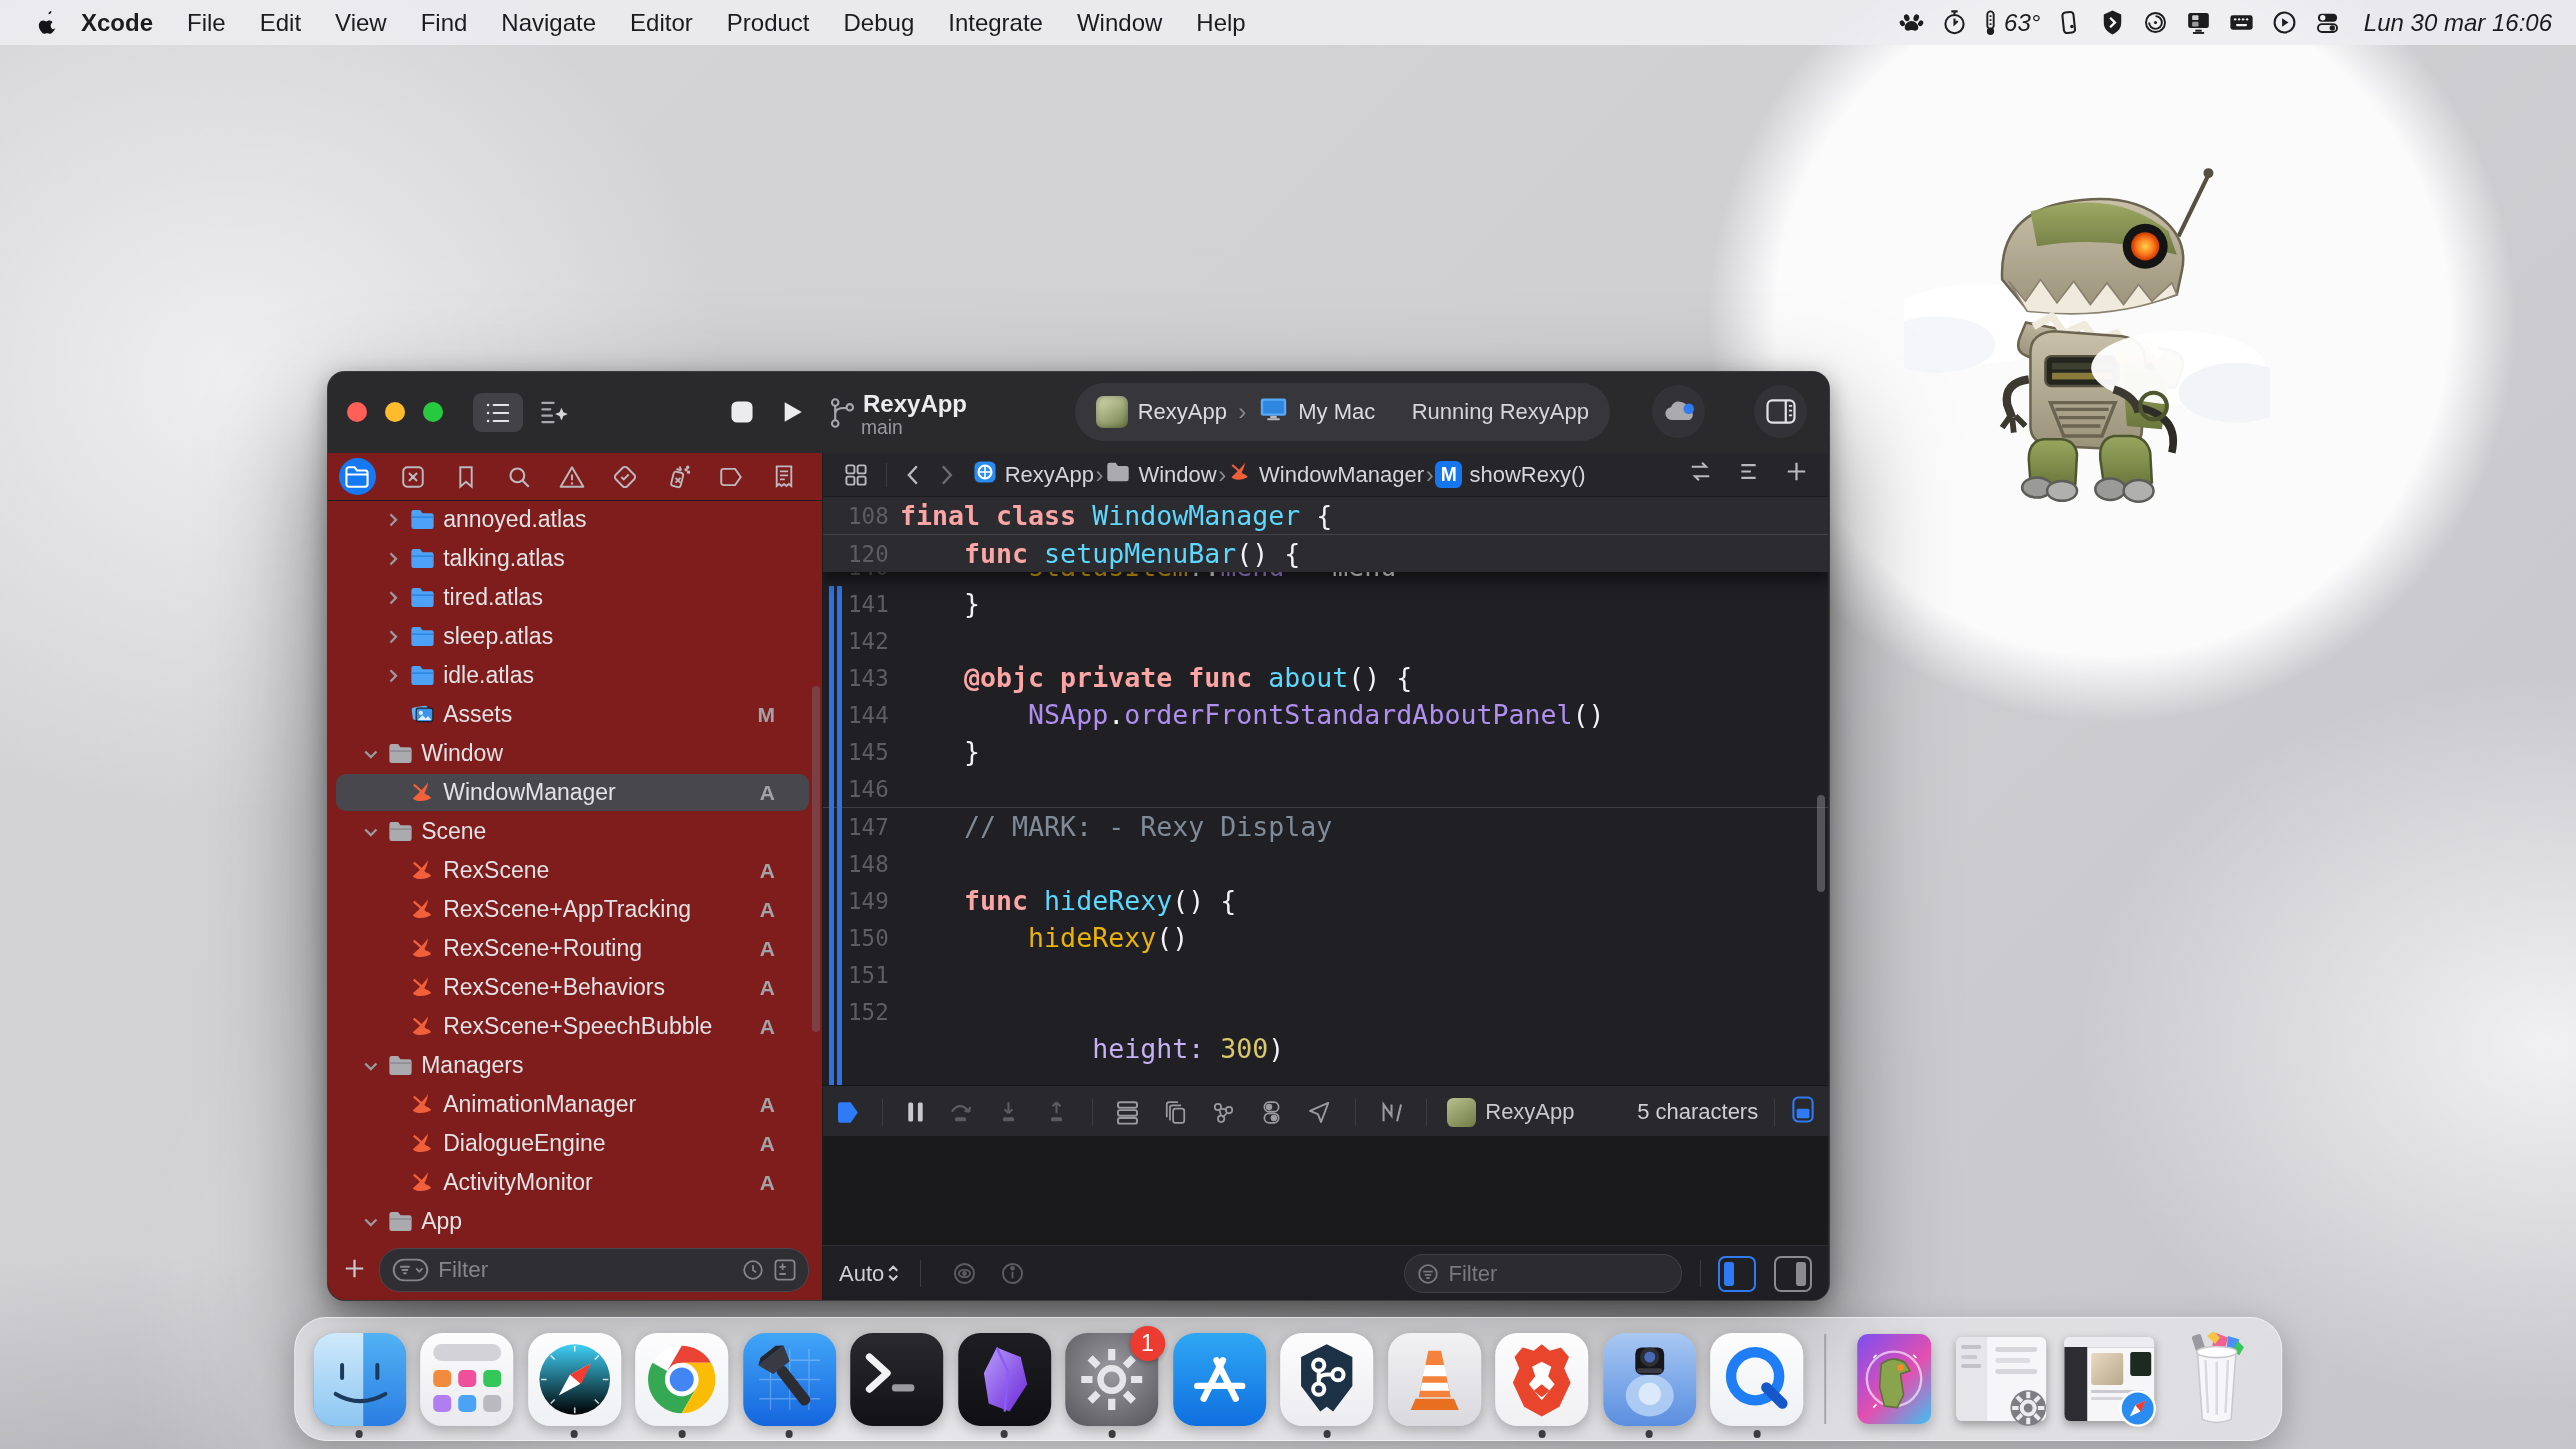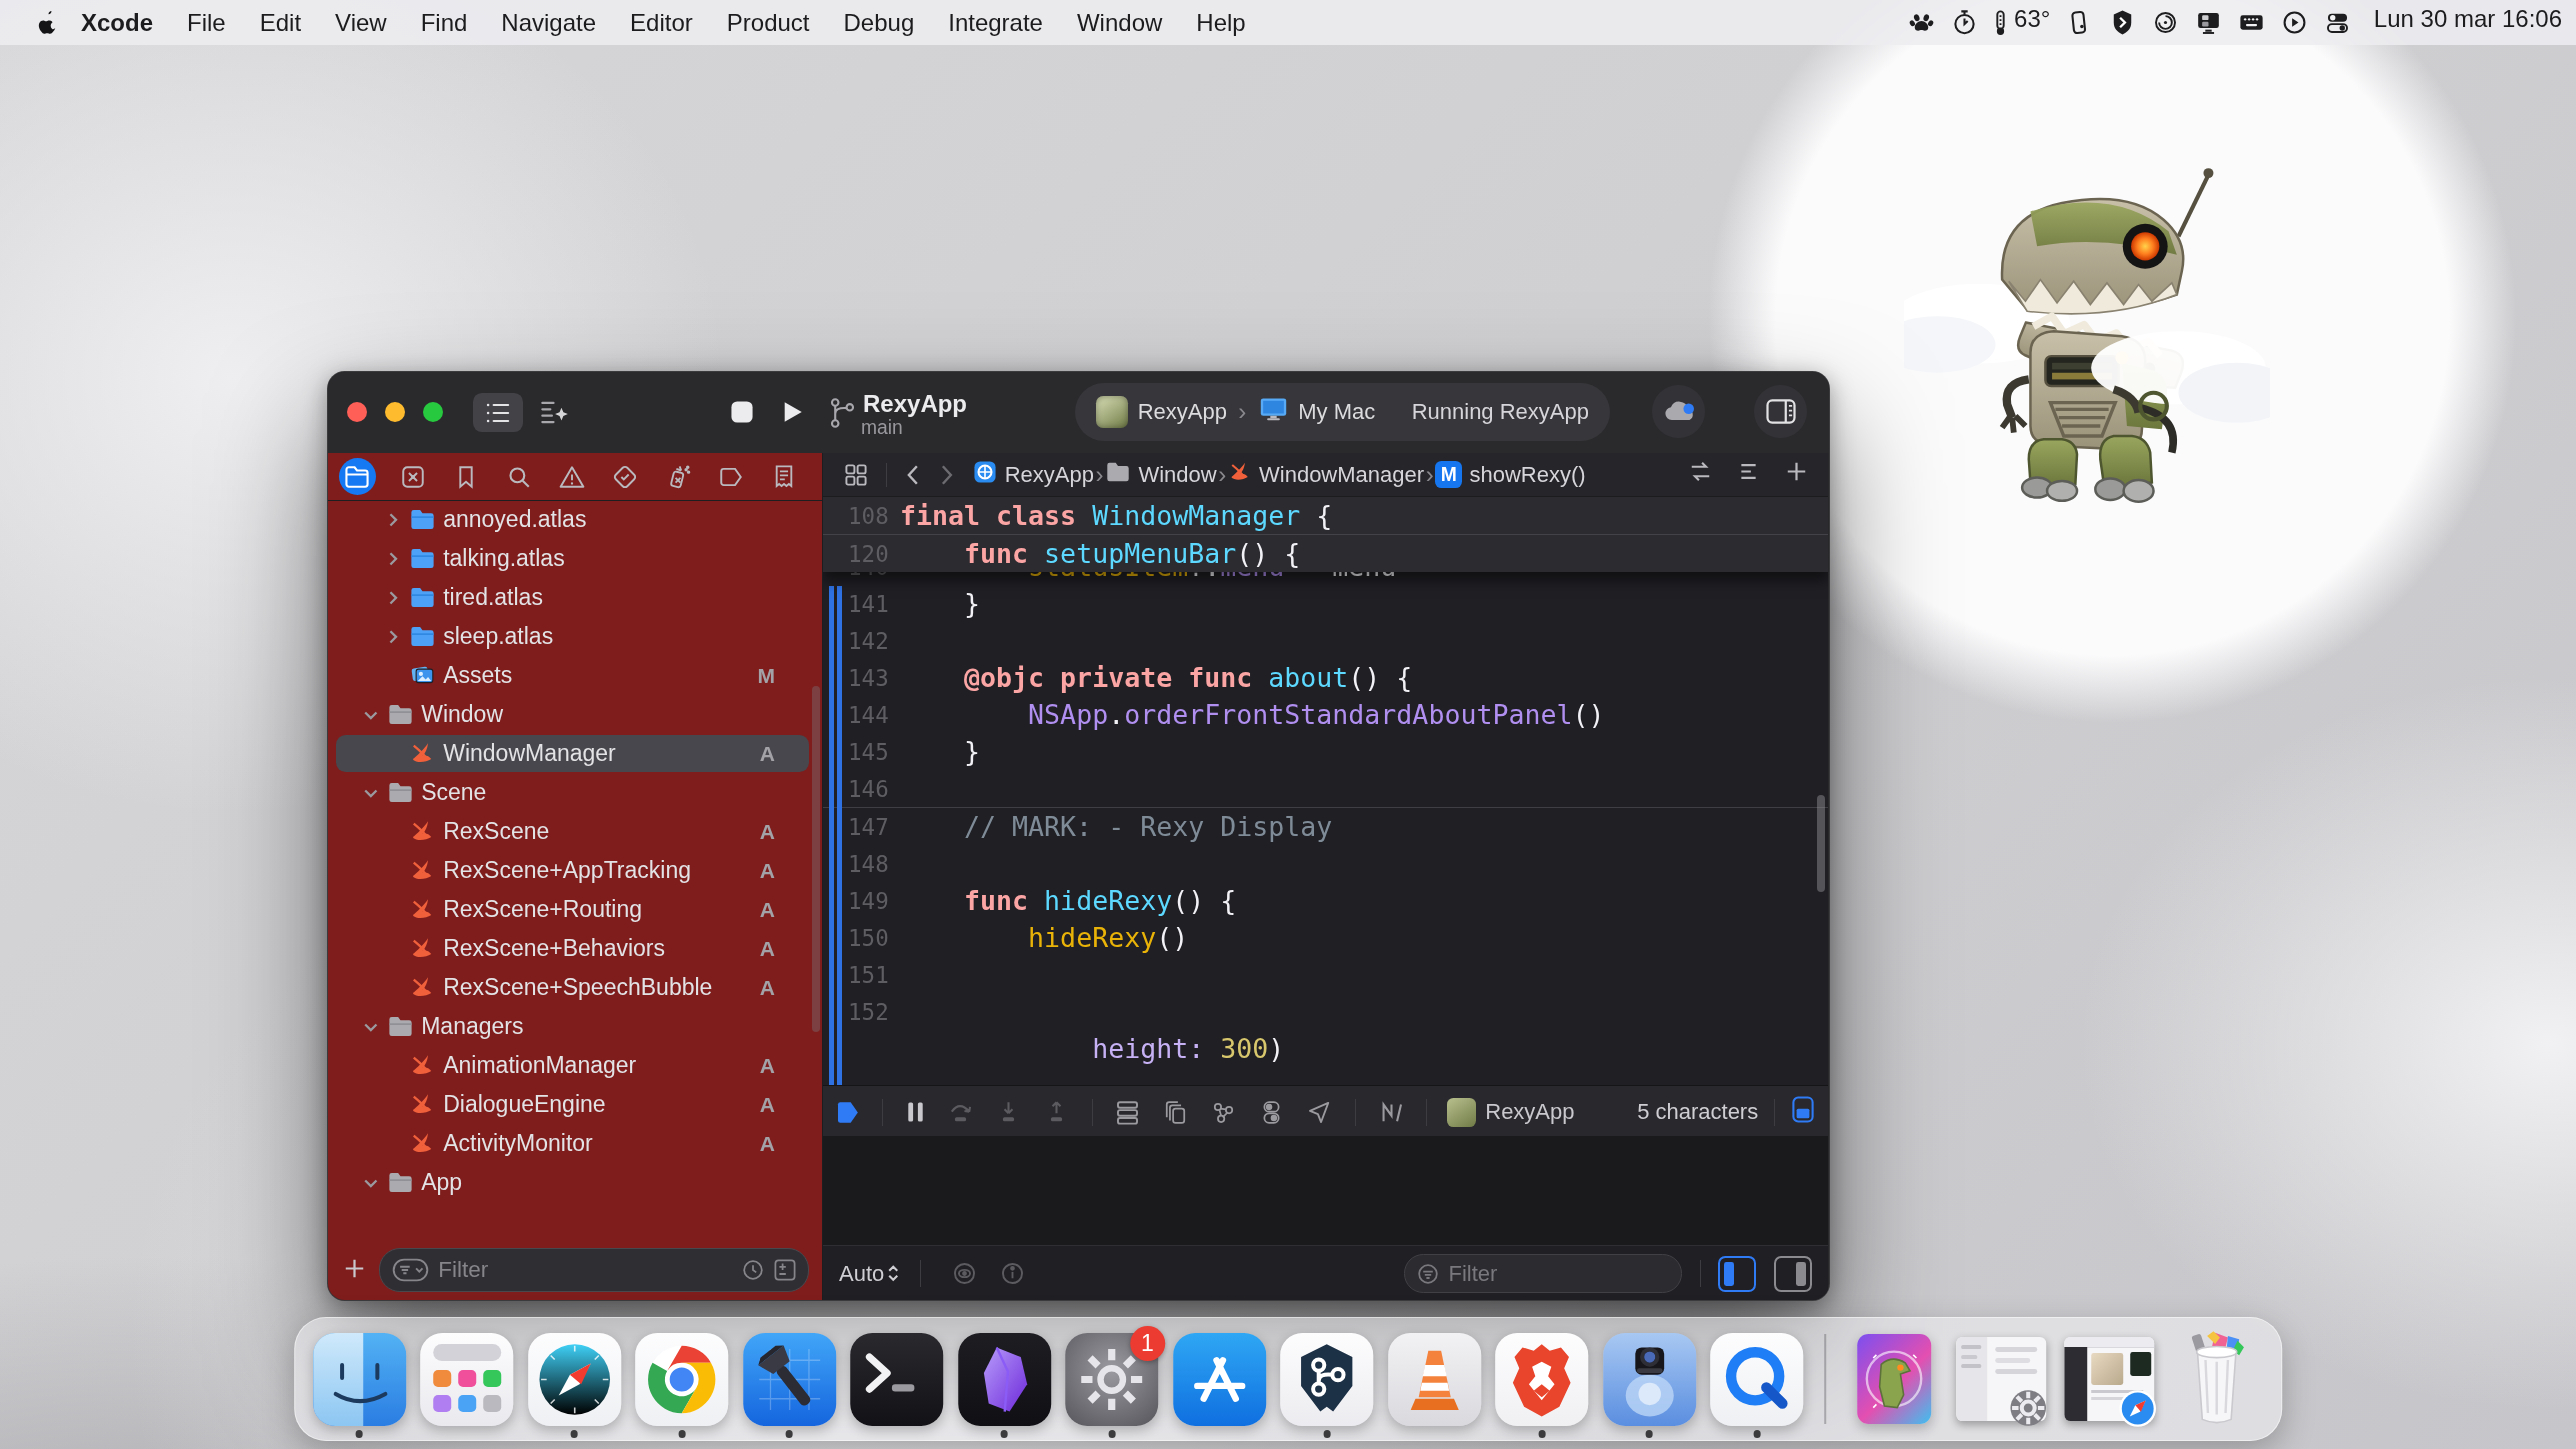--- a/index.html
+++ b/index.html
@@ -11,21 +11,21 @@
       radial-gradient(1208px 966px at 34% 92%, #e6e6e9 0%, rgba(230,230,233,0) 62%),
       radial-gradient(725px 564px at 99% 72%, #f1f1f3 0%, rgba(241,241,243,0) 65%),
       radial-gradient(1047px 483px at 6% 110%, #a8a8ac 0%, rgba(168,168,172,0) 70%),
       linear-gradient(135deg,#d6d6d9 0%,#cfcfd2 55%,#c6c6ca 100%);}
   
   #menubar{position:absolute;left:0;top:0;width:2576px;height:45px;
     background:rgba(237,237,240,.88);display:flex;align-items:center;color:#1c1c1f;font-size:24px;}
   .mleft{display:flex;align-items:center;padding-left:29px;}
   .mitem{padding:0 17px;white-space:nowrap;}
   .mitem.app{font-weight:700;}
-  .mright{margin-left:auto;display:flex;gap:8px;padding-right:14px;}
+  .mright{margin-left:auto;display:flex;align-items:center;gap:8px;padding-right:24px;font-style:italic;}
   .sico{width:35px;height:35px;display:flex;align-items:center;justify-content:center;}
   .sico svg{width:27px;height:27px;}
   #temp-text{font-size:24px;margin-left:-4.8px;margin-right:3.2px;}
   #clock-text{font-size:24px;margin-left:11.3px;white-space:nowrap;}
   
   #xwindow{position:absolute;left:327px;top:371px;width:1501px;height:928px;border-radius:17.7px;
     background:#28282b;box-shadow:0 56px 113px rgba(0,0,0,.5),0 6.4px 24px rgba(0,0,0,.35);
     border:0.8px solid rgba(255,255,255,.09);overflow:hidden;color:#e8e8ea;}
   #toolbar{position:absolute;left:0;top:0;width:100%;height:81px;background:#2a2a2d;}
   .tl{position:absolute;top:30px;width:20px;height:20px;border-radius:50%;}
@@ -473,20 +473,35 @@
             <span class="ticon">
               <svg viewBox="0 0 34 34">
                 <path d="M3 8a3 3 0 0 1 3-3h8l3 4h11a3 3 0 0 1 3 3v14a3 3 0 0 1-3 3H6a3 3 0 0 1-3-3z" fill="#4da2f7"></path>
                 <path d="M3 13h28v2H3z" fill="#2f86e0"></path>
               </svg>
             </span>
             <span class="tlabel">sleep.atlas</span>
           </div>
           <div class="trow">
             <span style="width: 53px; flex: 0 0 auto;"></span>
+            <span class="tchev">
+              <svg width="17.7" height="17.7" viewBox="0 0 22 22" fill="none" stroke="#9a9a9f" stroke-width="2.8">
+                <path d="M8 4l7 7-7 7"></path>
+              </svg>
+            </span>
+            <span class="ticon">
+              <svg viewBox="0 0 34 34">
+                <path d="M3 8a3 3 0 0 1 3-3h8l3 4h11a3 3 0 0 1 3 3v14a3 3 0 0 1-3 3H6a3 3 0 0 1-3-3z" fill="#4da2f7"></path>
+                <path d="M3 13h28v2H3z" fill="#2f86e0"></path>
+              </svg>
+            </span>
+            <span class="tlabel">idle.atlas</span>
+          </div>
+          <div class="trow">
+            <span style="width: 53px; flex: 0 0 auto;"></span>
             <span class="tchev"></span>
             <span class="ticon">
               <svg viewBox="0 0 34 34">
                 <rect x="4" y="7" width="20" height="16" rx="3" fill="#63b2f2" transform="rotate(-8 14 15)"></rect>
                 <rect x="9" y="9" width="21" height="17" rx="3" fill="#3d94ec" stroke="#1f1f24" stroke-width="1.4"></rect>
                 <circle cx="15" cy="15" r="2.6" fill="#dbeeff"></circle>
                 <path d="M11 24l6-6 4 4 3-3 4 5z" fill="#dbeeff"></path>
               </svg>
             </span>
             <span class="tlabel">Assets</span>

